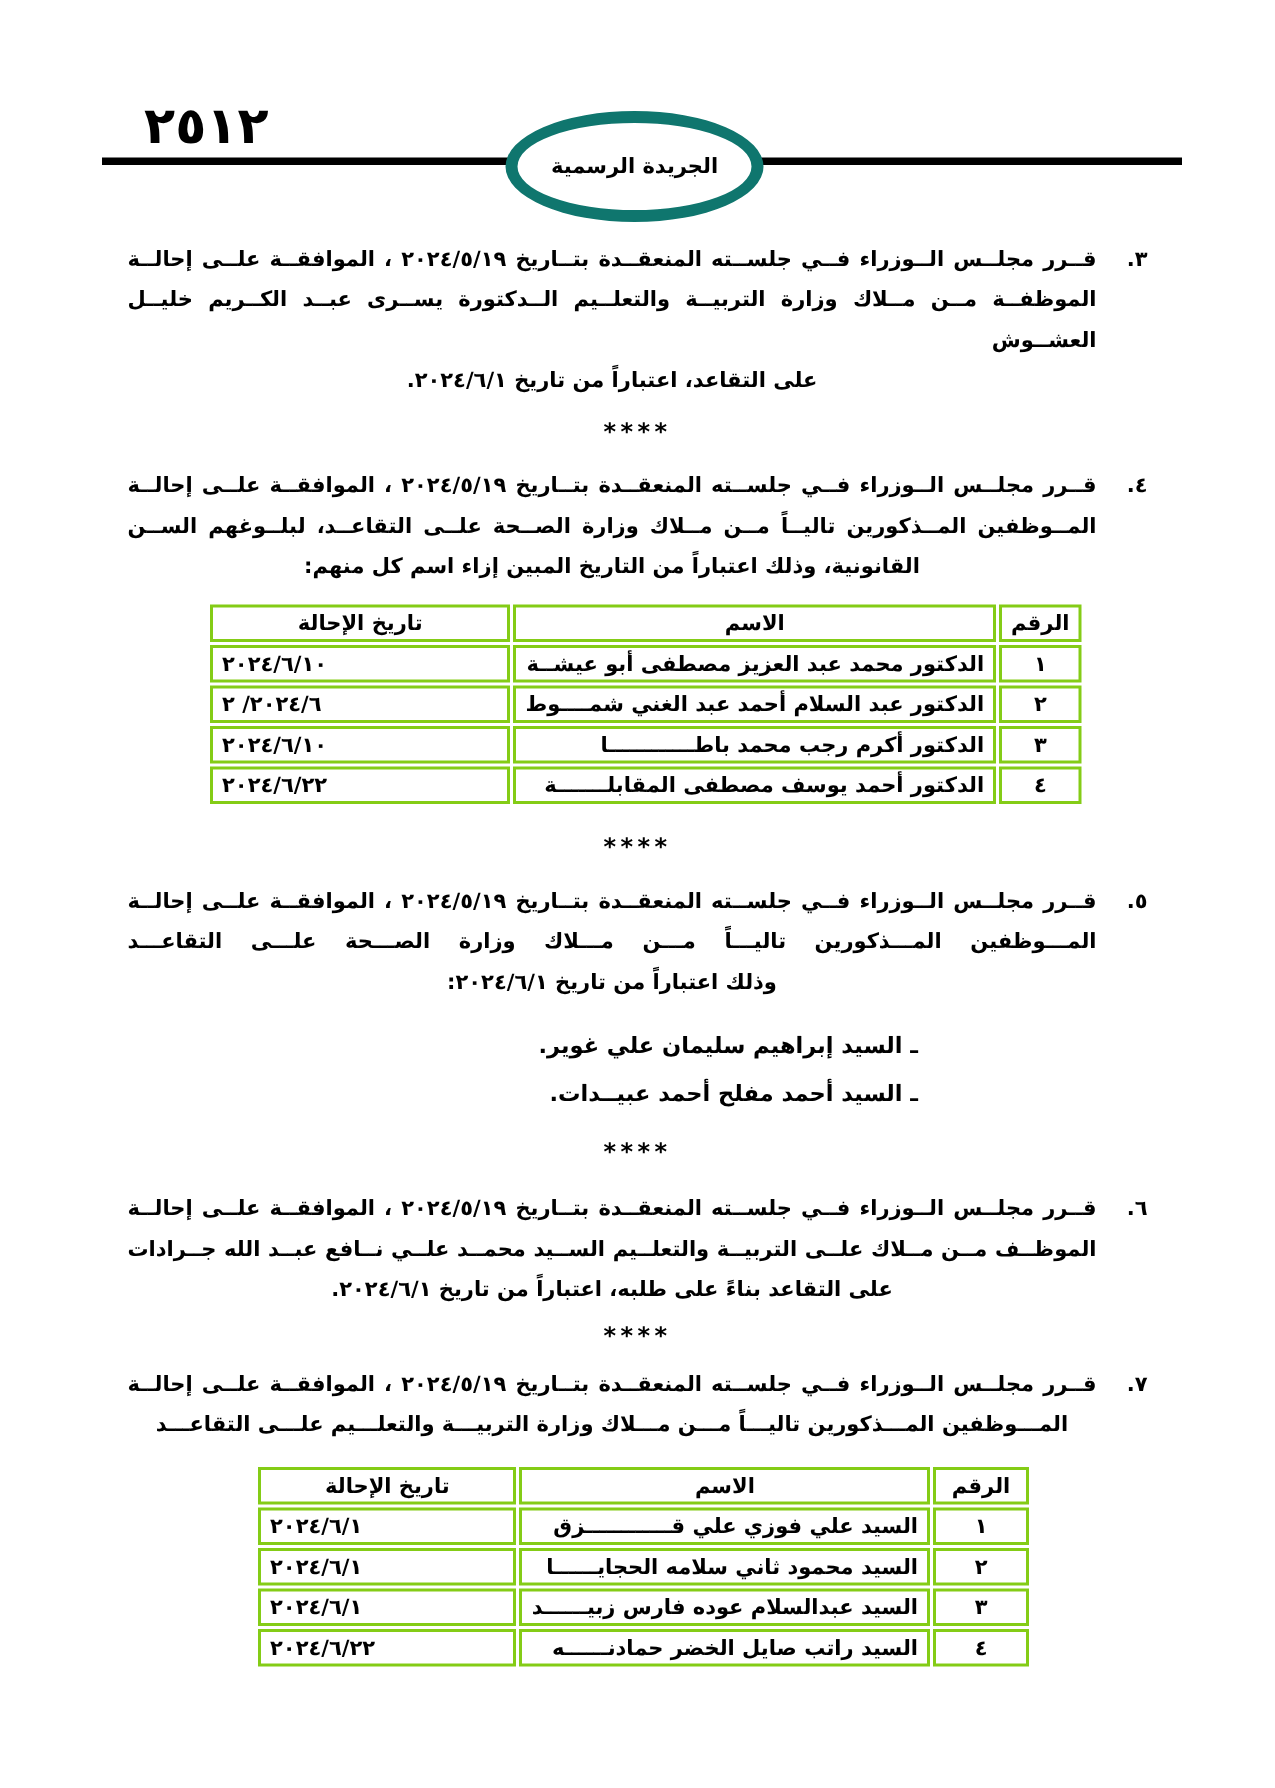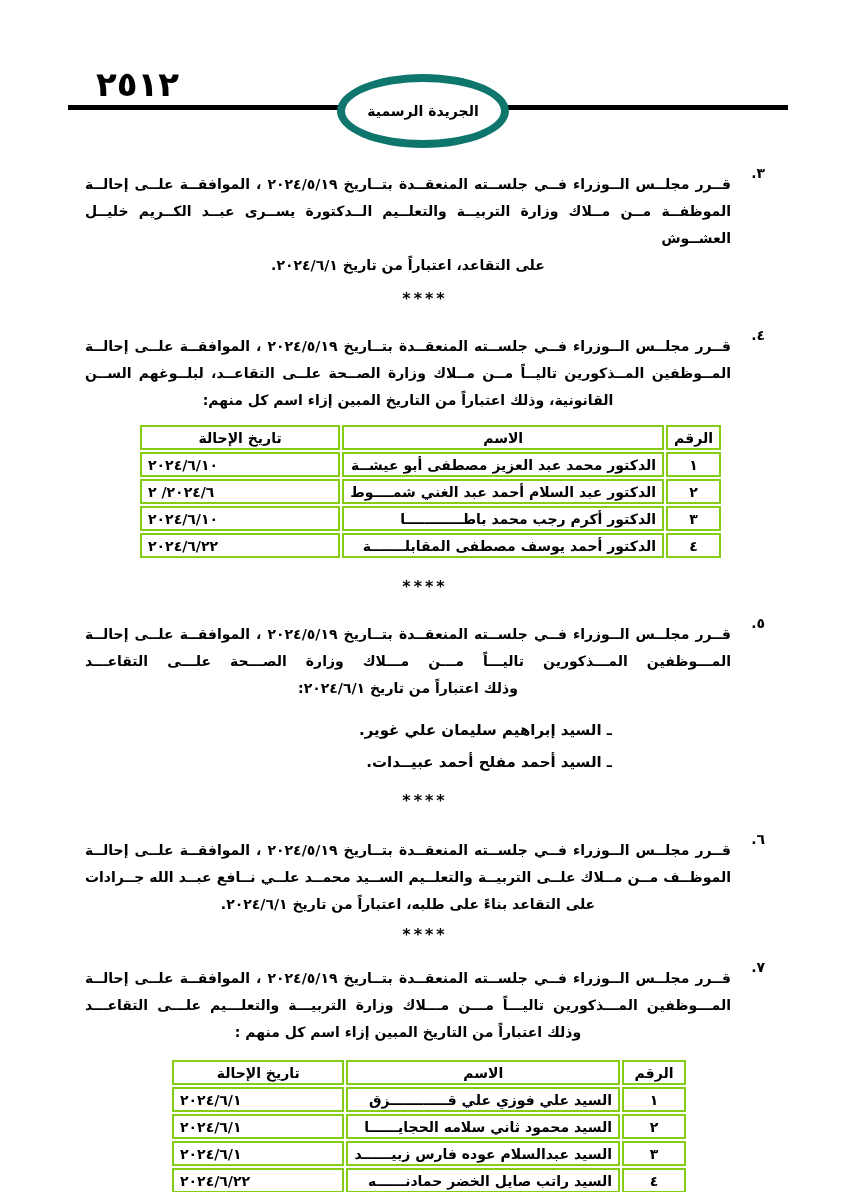--- a/index.html
+++ b/index.html
@@ -15,21 +15,21 @@
   .oval{
     position:absolute;top:74px;left:337px;width:156px;height:58px;
     background:#fff;border:8px solid #0f766e;border-radius:50%;
     display:flex;align-items:center;justify-content:center;font-size:14px;
     z-index:2;
   }
   
   .content{padding:0 85px 0 85px;}
   .decree{display:flex;gap:8px;font-size:14px;}
   .decree .num{flex:0 0 26px;text-align:right;line-height:27px;white-space:nowrap;}
-  .decree .dbody{flex:1;min-width:0;margin-top:11px;}
+  .decree .dbody{flex:1;min-width:0;}
   .pline{line-height:27px;text-align:justify;text-align-last:justify;text-justify:inter-word;}
   .pline:last-child{text-align:center;text-align-last:center;}
   .stars{text-align:center;font-size:16px;letter-spacing:3px;height:18px;line-height:14px;}
   .m-t3{margin-top:10px;} .m-s1{margin:13px 0 12px 0;}
   .m-t4{margin-top:2px;}  .m-s2{margin:20px 0 12px 0;}
   .m-t5{margin-top:2px;}  .m-s3{margin:16px 0 14px 0;}
   .m-t6{margin-top:0;}    .m-s4{margin:10px 0 8px 0;}
   .m-t7{margin-top:0;}
   
   .bullets{margin:12px 153px 2px 0;text-align:right;}
@@ -145,21 +145,20 @@
   </div>
 
   <div class="stars m-s4">****</div>
 
   <div class="decree m-t7">
     <div class="num">٧.</div>
     <div class="dbody">
 
     <div class="pline">قــرر مجلــس الــوزراء فــي جلســته المنعقــدة بتــاريخ ٢٠٢٤/٥/١٩ ، الموافقــة علــى إحالــة</div>
         <div class="pline">المـــوظفين المـــذكورين تاليـــاً مـــن مـــلاك وزارة التربيـــة والتعلـــيم علـــى التقاعـــد</div>
-        <div class="pline">وذلك اعتباراً من التاريخ المبين إزاء اسم كل منهم :</div>
       </div>
   </div>
 
   <table class="tbl2">
     <thead>
       <tr>
         <th class="w-num">الرقم</th>
         <th class="w-name">الاسم</th>
         <th class="w-date">تاريخ الإحالة</th>
       </tr>

